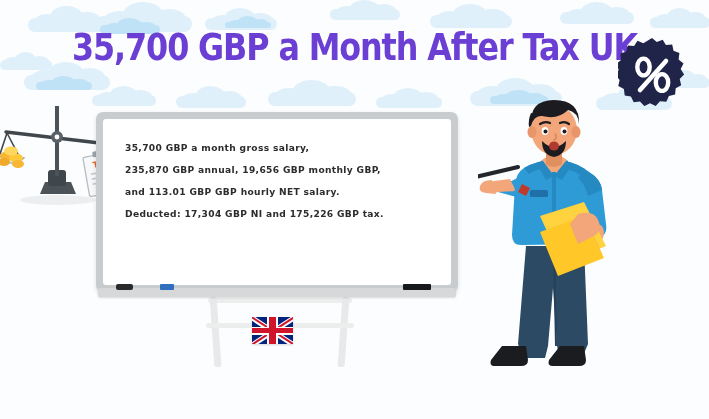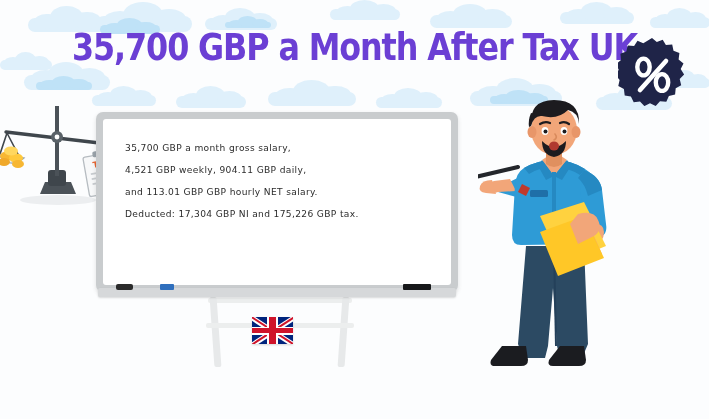--- a/index.html
+++ b/index.html
@@ -43,21 +43,21 @@
 
   
   #board-wrap { position:absolute; left:96px; top:112px; width:362px; height:186px; z-index:5; }
   #board-frame {
     position:absolute; left:0; top:0; width:362px; height:180px;
     background:#c9ccce; border-radius:7px;
     box-shadow:0 2px 4px rgba(60,60,60,.16);
   }
   #board-face {
     position:absolute; left:7px; top:7px; width:348px; height:166px;
-    background:#ffffff; border-radius:3px;
+    background:#ffffff; border-radius:3px;font-weight:bold;
   }
   #board-text {
     position:absolute; left:22px; top:18px; width:312px;
     font-family:"DejaVu Sans", sans-serif;
     font-size:9.1px;
     color:#2c2c2c;
     line-height:22.1px;
     letter-spacing:0.35px;
   }
   #board-text .ln { display:block; white-space:nowrap; }
@@ -295,21 +295,21 @@
       <i class="cw2"></i>
       <i class="cr1"></i>
       <i class="cr2"></i>
   </div>
 
   <div id="board-wrap">
     <div id="board-frame">
       <div id="board-face">
         <div id="board-text">
             <span class="ln">35,700 GBP a month gross salary,</span>
-            <span class="ln">4,521 GBP weekly, 904.11 GBP daily,</span>
+            <span class="ln">235,870 GBP annual, 19,656 GBP monthly GBP,</span>
             <span class="ln">and 113.01 GBP GBP hourly NET salary.</span>
             <span class="ln">Deducted: 17,304 GBP NI and 175,226 GBP tax.</span>
           </div>
       </div>
     </div>
     <div id="tray">
       <div class="eraser"></div>
       <div class="marker"></div>
       <div class="marker2"></div>
     </div>

